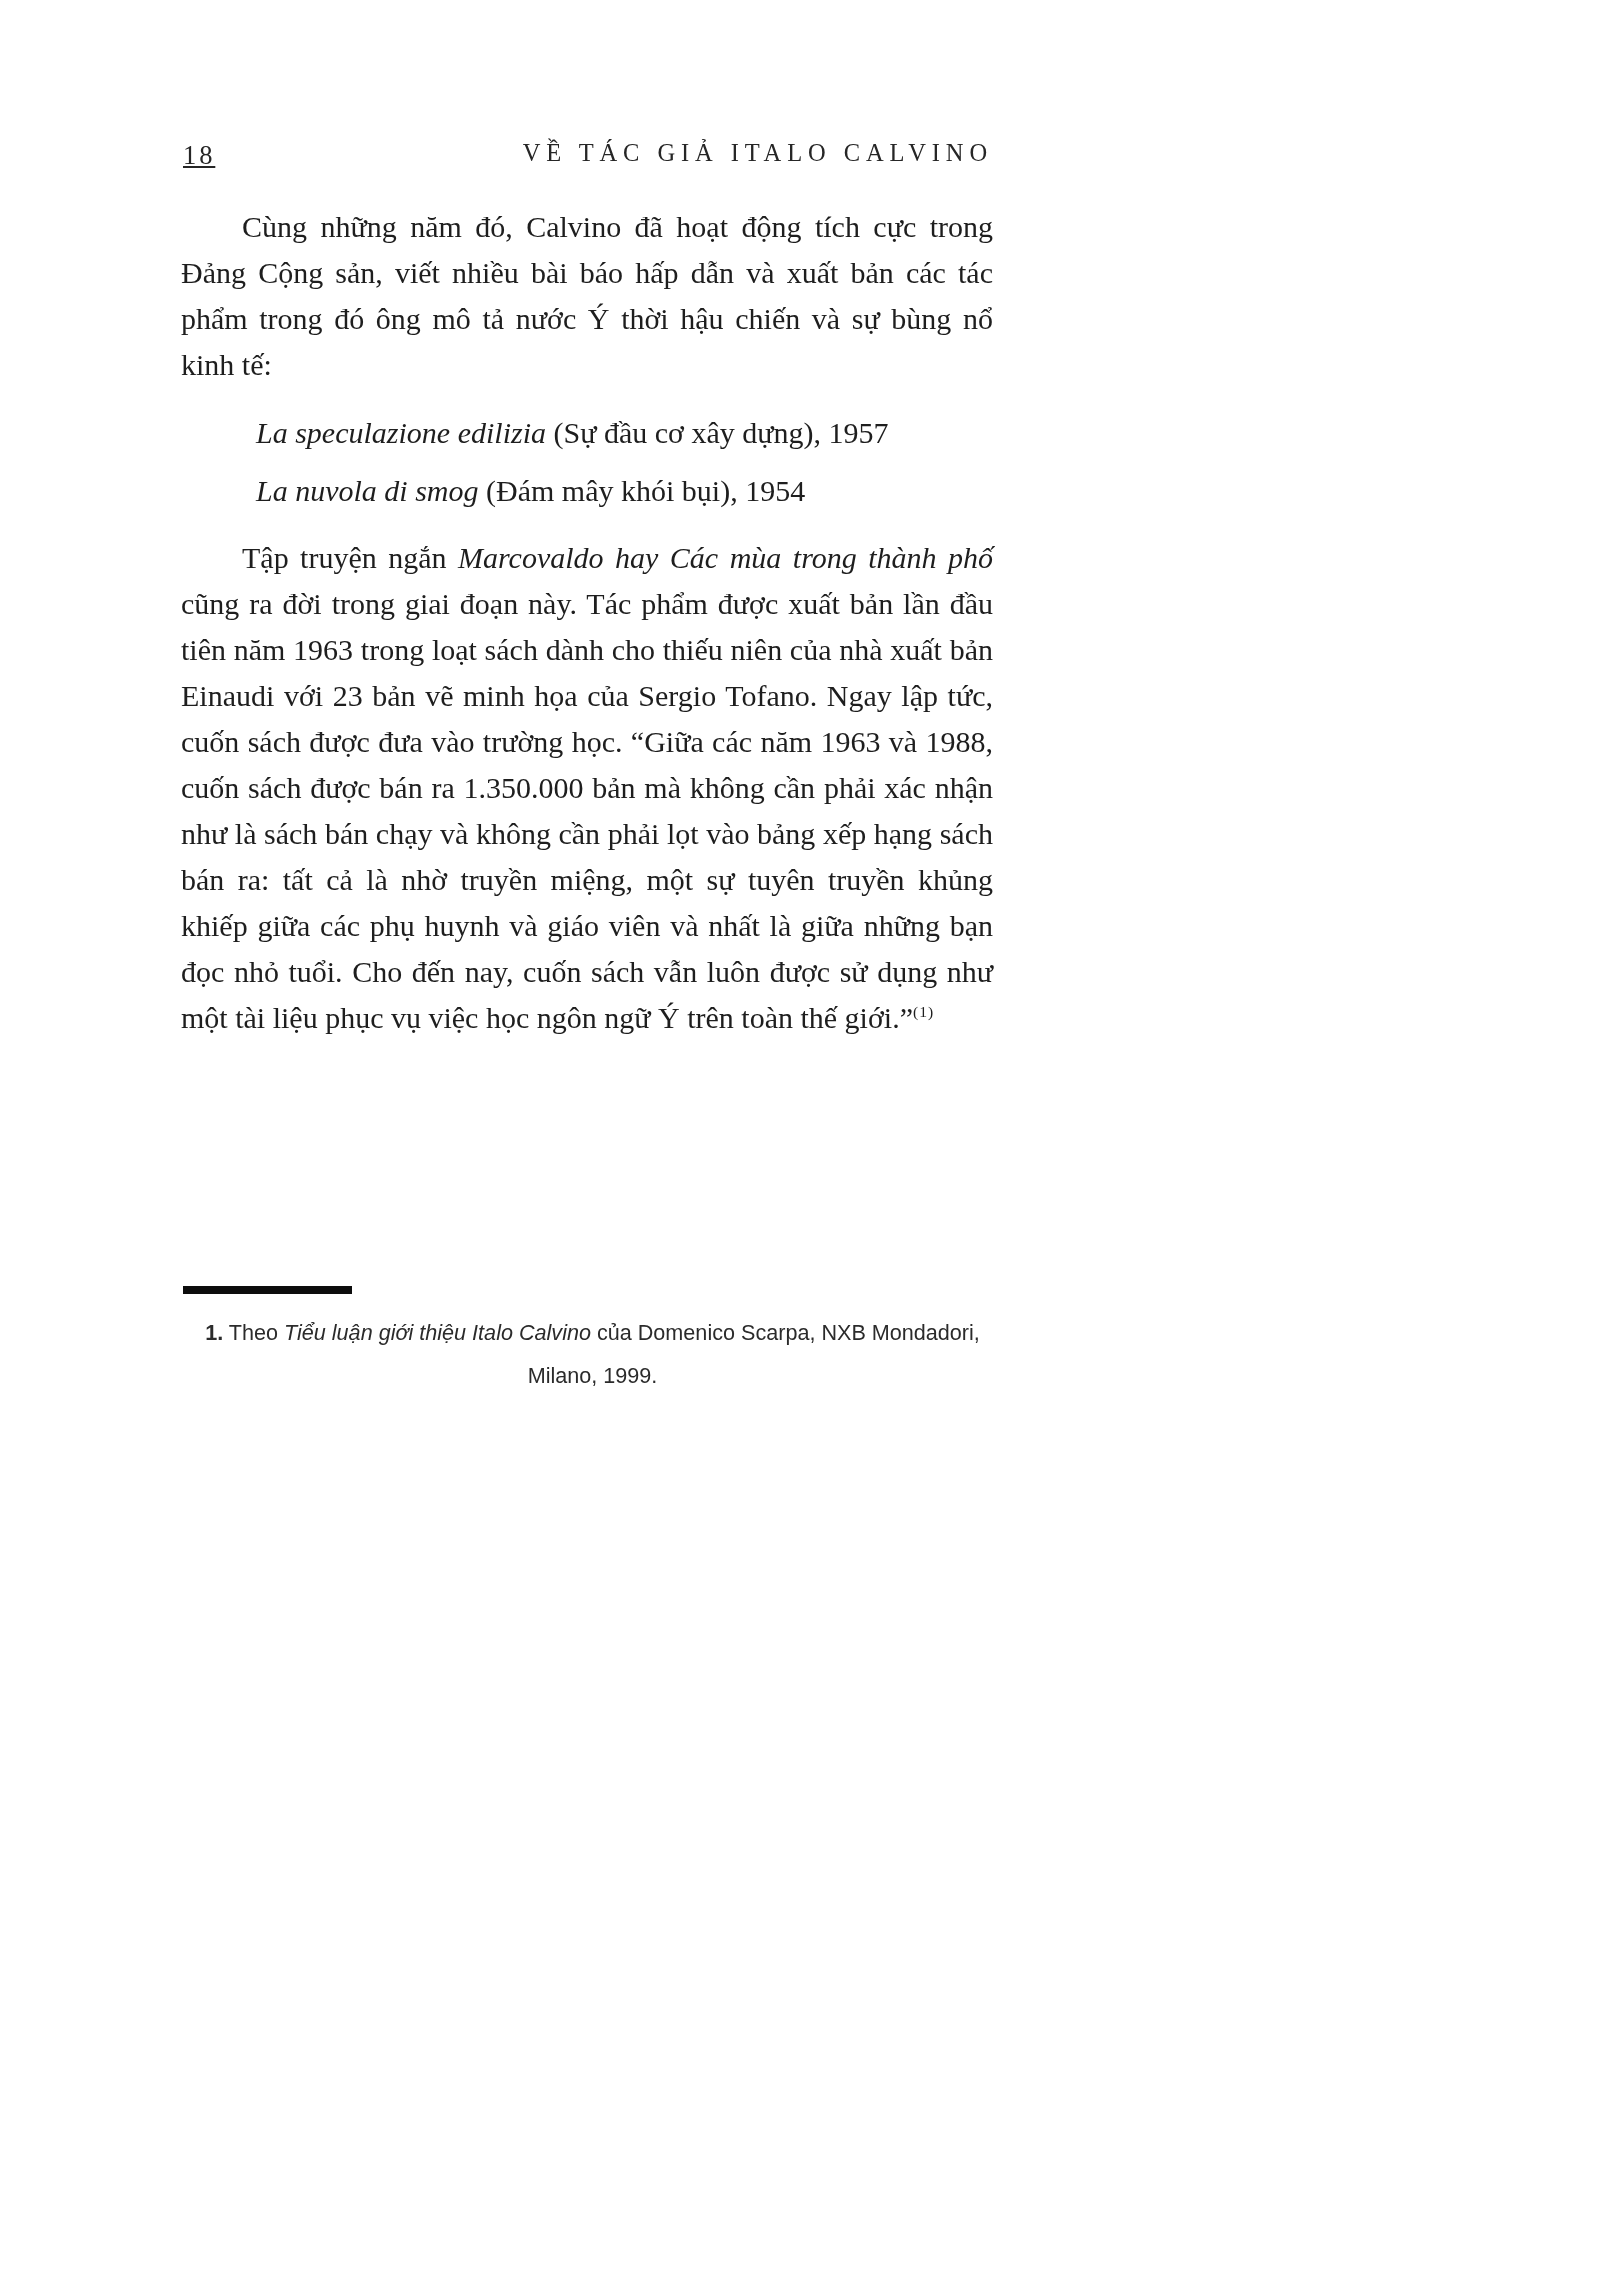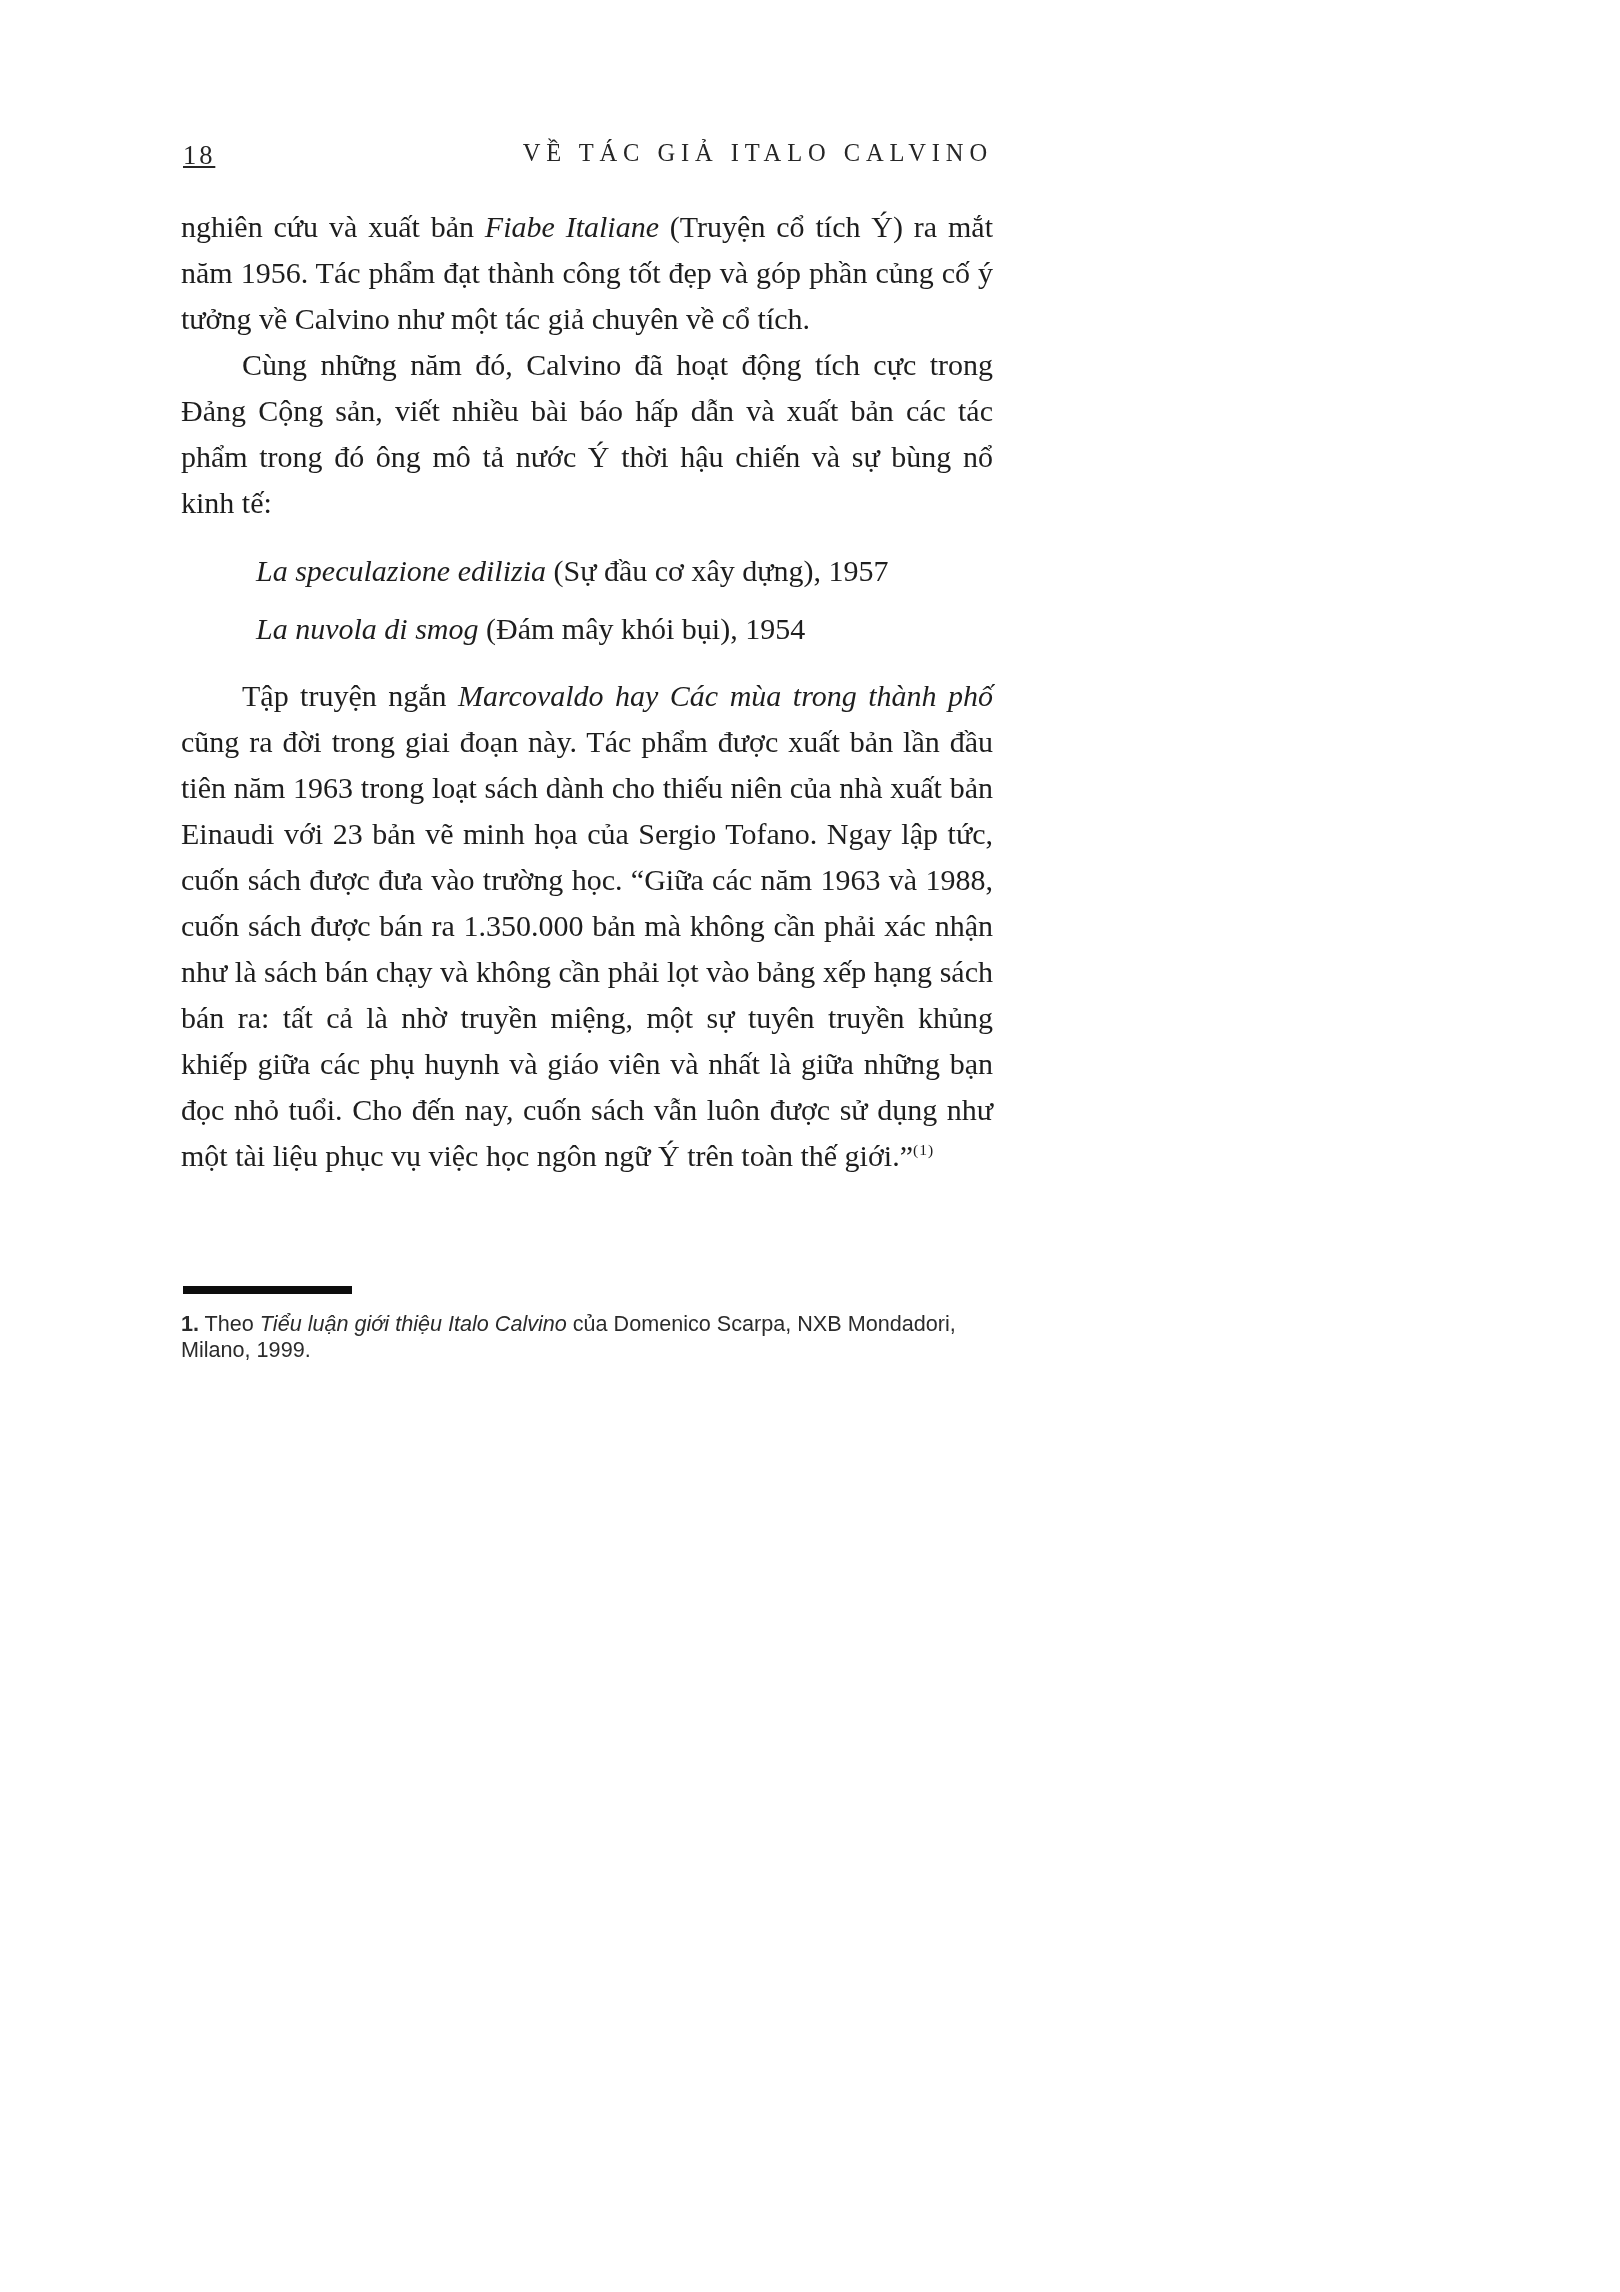--- a/index.html
+++ b/index.html
@@ -85,40 +85,39 @@
   }
   .footnote-rule {
     width: 169px;
     height: 7.8px;
     background: #0d0d0d;
     margin: 0 0 17.6px 2px;
   }
   .footnote {
     margin: 0;
     font-size: 21.6px;
-    line-height: 26px;
+    line-height: 43px;
     color: #2b2b2b;
-    text-align: left;
+    text-align: center;
   }
   .fn-marker { font-weight: 700; }
   .footnote .it { font-style: italic; }
 </style>
 </head>
 <body>
 
 <div class="page">
 
   <header class="page-header">
     <span class="page-number">18</span>
     <div class="running-header">VỀ TÁC GIẢ ITALO CALVINO</div>
   </header>
 
   <main class="text-block">
 
-    <p class="para"><span>nghiên cứu và xuất bản </span><i class="it">Fiabe Italiane</i><span> (Truyện cổ tích Ý) ra mắt năm 1956. Tác phẩm đạt thành công tốt đẹp và góp phần củng cố ý tưởng về Calvino như một tác giả chuyên về cổ tích.</span></p>
 
     <p class="para indent"><span>Cùng những năm đó, Calvino đã hoạt động tích cực trong Đảng Cộng sản, viết nhiều bài báo hấp dẫn và xuất bản các tác phẩm trong đó ông mô tả nước Ý thời hậu chiến và sự bùng nổ kinh tế:</span></p>
 
     <div class="book-list">
       <p class="book-item"><i class="it">La speculazione edilizia</i><span> (Sự đầu cơ xây dựng), 1957</span></p>
       <p class="book-item"><i class="it">La nuvola di smog</i><span> (Đám mây khói bụi), 1954</span></p>
     </div>
 
     <p class="para indent"><span>Tập truyện ngắn </span><i class="it">Marcovaldo hay Các mùa trong thành phố</i><span> cũng ra đời trong giai đoạn này. Tác phẩm được xuất bản lần đầu tiên năm 1963 trong loạt sách dành cho thiếu niên của nhà xuất bản Einaudi với 23 bản vẽ minh họa của Sergio Tofano. Ngay lập tức, cuốn sách được đưa vào trường học. “Giữa các năm 1963 và 1988, cuốn sách được bán ra 1.350.000 bản mà không cần phải xác nhận như là sách bán chạy và không cần phải lọt vào bảng xếp hạng sách bán ra: tất cả là nhờ truyền miệng, một sự tuyên truyền khủng khiếp giữa các phụ huynh và giáo viên và nhất là giữa những bạn đọc nhỏ tuổi. Cho đến nay, cuốn sách vẫn luôn được sử dụng như một tài liệu phục vụ việc học ngôn ngữ Ý trên toàn thế giới.”</span><sup class="fn-ref">(1)</sup></p>
 

